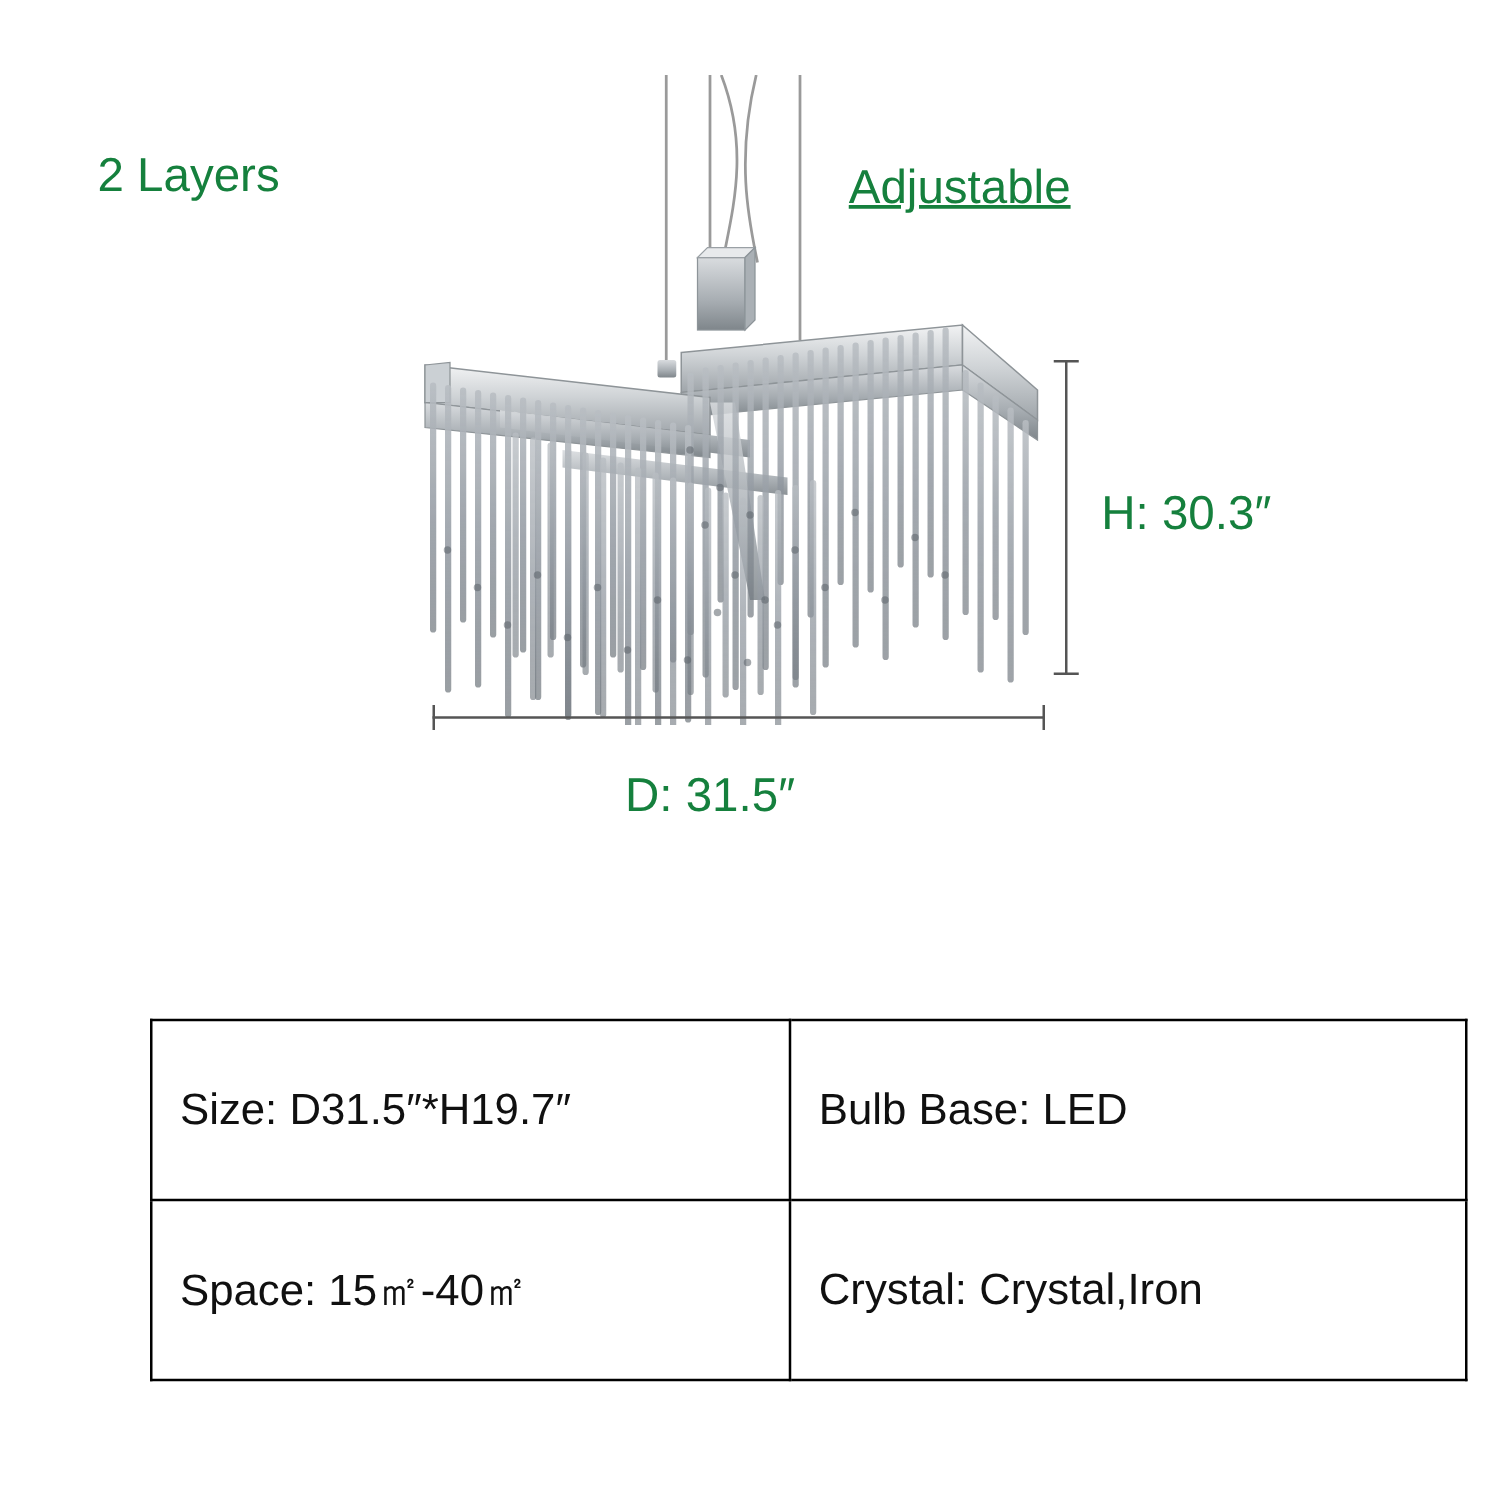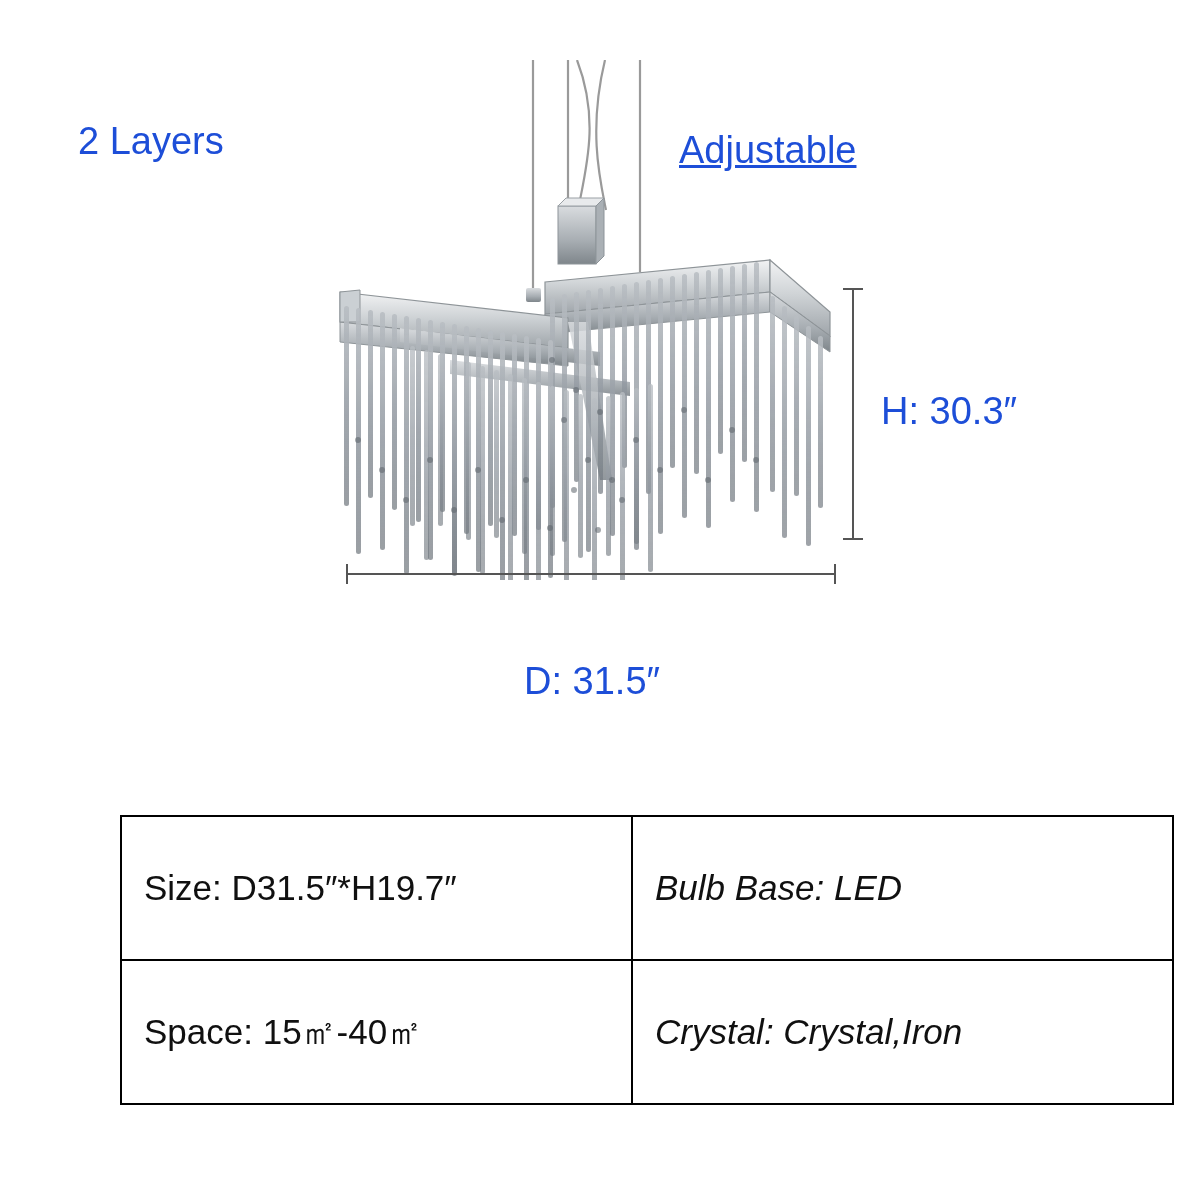--- a/index.html
+++ b/index.html
@@ -13,42 +13,41 @@
     position: relative;
     font-family: "Liberation Sans", sans-serif;
     color: #111111;
     overflow: hidden;
   }
 
   .label {
     position: absolute;
     font-size: 38px;
     line-height: 1;
-    color: #1d4ed8;
+    color: #15803d;
     white-space: nowrap;
     text-align: center;
   }
 
   #label-layers {
     left: 78px;
     top: 122px;
   }
   #label-adjustable {
     left: 679px;
     top: 131px;
     text-decoration: underline;
   }
   #label-height {
     left: 881px;
     top: 392px;
   }
   #label-diameter {
-    left: 524px;
+    left: 500px;
     top: 618px;
-    margin-top: 44px;
   }
 
   
   #product-figure {
     position: absolute;
     left: 300px;
     top: 60px;
     width: 580px;
     height: 520px;
   }
@@ -102,21 +101,21 @@
   #spec-table td {
     border: 2px solid #000000;
     height: 110px;
     padding: 16px 22px;
     font-size: 35px;
     color: #101010;
     white-space: nowrap;
     vertical-align: middle;
   }
   #spec-table td.col-left { width: 465px; }
-  #spec-table td.col-right { width: 495px; font-style: italic; }
+  #spec-table td.col-right { width: 495px; }
 </style>
 </head>
 <body>
 
 <div class="label" id="label-layers">2 Layers</div>
 
 <div class="label" id="label-adjustable">Adjustable</div>
 
 <div class="label" id="label-height">H: 30.3″</div>
 

